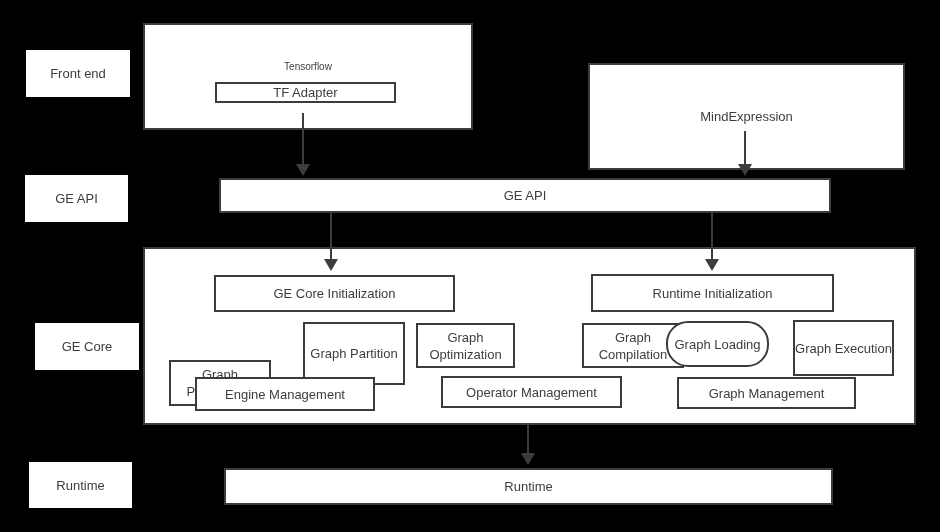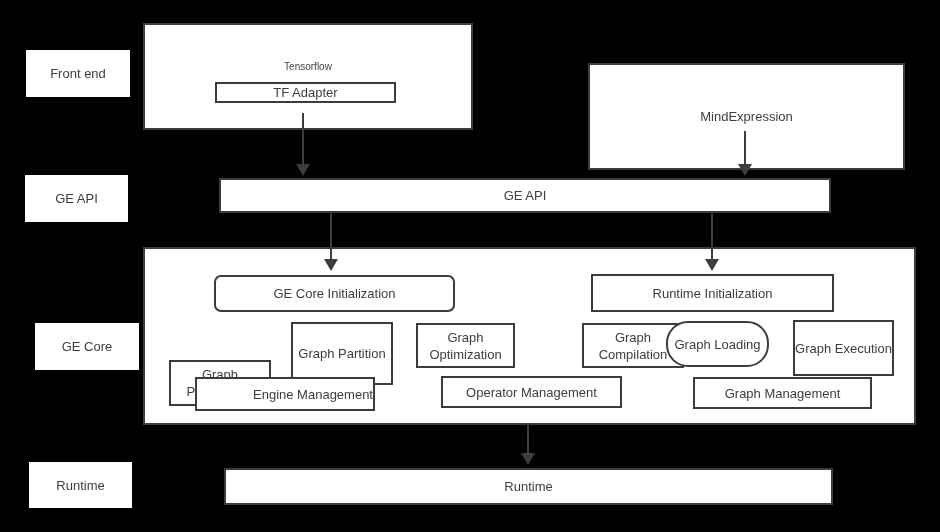--- a/index.html
+++ b/index.html
@@ -62,31 +62,31 @@
   #sl-gecore   { left: 23px;  top: 323px; width: 104px; height: 47px; margin-left: 12px; }
   #sl-runtime  { left: 29px;  top: 462px; width: 103px; height: 46px; }
   
   #tf-box      { left: 143px; top: 23px;  width: 330px; height: 107px; }
   #tf-adapter  { left: 70px;  top: 57px;  width: 181px; height: 21px; }
   #mindexp-box { left: 588px; top: 23px;  width: 317px; height: 107px; margin-top: 40px; }
   
   #geapi-bar   { left: 219px; top: 178px; width: 612px; height: 35px; }
   
   #gecore-box  { left: 143px; top: 247px; width: 773px; height: 178px; }
-  #gecore-init { left: 69px;  top: 26px;  width: 241px; height: 37px; border-radius: 7px; }
+  #gecore-init { left: 69px;  top: 26px;  width: 241px; height: 37px; }
   #session-init{ left: 446px; top: 25px;  width: 243px; height: 38px; }
   #g-prep      { left: 24px;  top: 74px;  width: 102px; height: 46px; margin-top: 37px; }
-  #g-part      { left: 146px; top: 73px;  width: 102px; height: 63px; align-items: center; }
+  #g-part      { left: 158px; top: 73px;  width: 102px; height: 63px; align-items: center; }
   #g-opt       { left: 271px; top: 74px;  width: 99px; height: 45px; }
   #g-comp      { left: 397px; top: 74px;  width: 102px; height: 45px; margin-left: 40px; }
   #g-load      { left: 521px; top: 72px;  width: 103px; height: 46px; border-radius: 22px; }
   #g-exec      { left: 648px; top: 71px;  width: 101px; height: 56px; }
-  #engine-mgmt { left: 50px;  top: 128px; width: 180px; height: 34px; justify-content: flex-end; }
+  #engine-mgmt { left: 50px;  top: 128px; width: 180px; height: 34px; }
   #op-mgmt     { left: 296px; top: 127px; width: 181px; height: 32px; text-align: right; }
-  #graph-mgmt  { left: 548px; top: 128px; width: 179px; height: 32px; }
+  #graph-mgmt  { left: 532px; top: 128px; width: 179px; height: 32px; }
   
   #runtime-bar { left: 224px; top: 468px; width: 609px; height: 37px; }
   
   #arrow-1 { left: 302px; top: 113px; height: 51px; }
   #arrow-2 { left: 744px; top: 131px; height: 33px; }
   #arrow-3 { left: 330px; top: 213px; height: 46px; }
   #arrow-4 { left: 711px; top: 213px; height: 46px; }
   #arrow-5 { left: 527px; top: 425px; height: 28px; }
 </style>
 </head>

